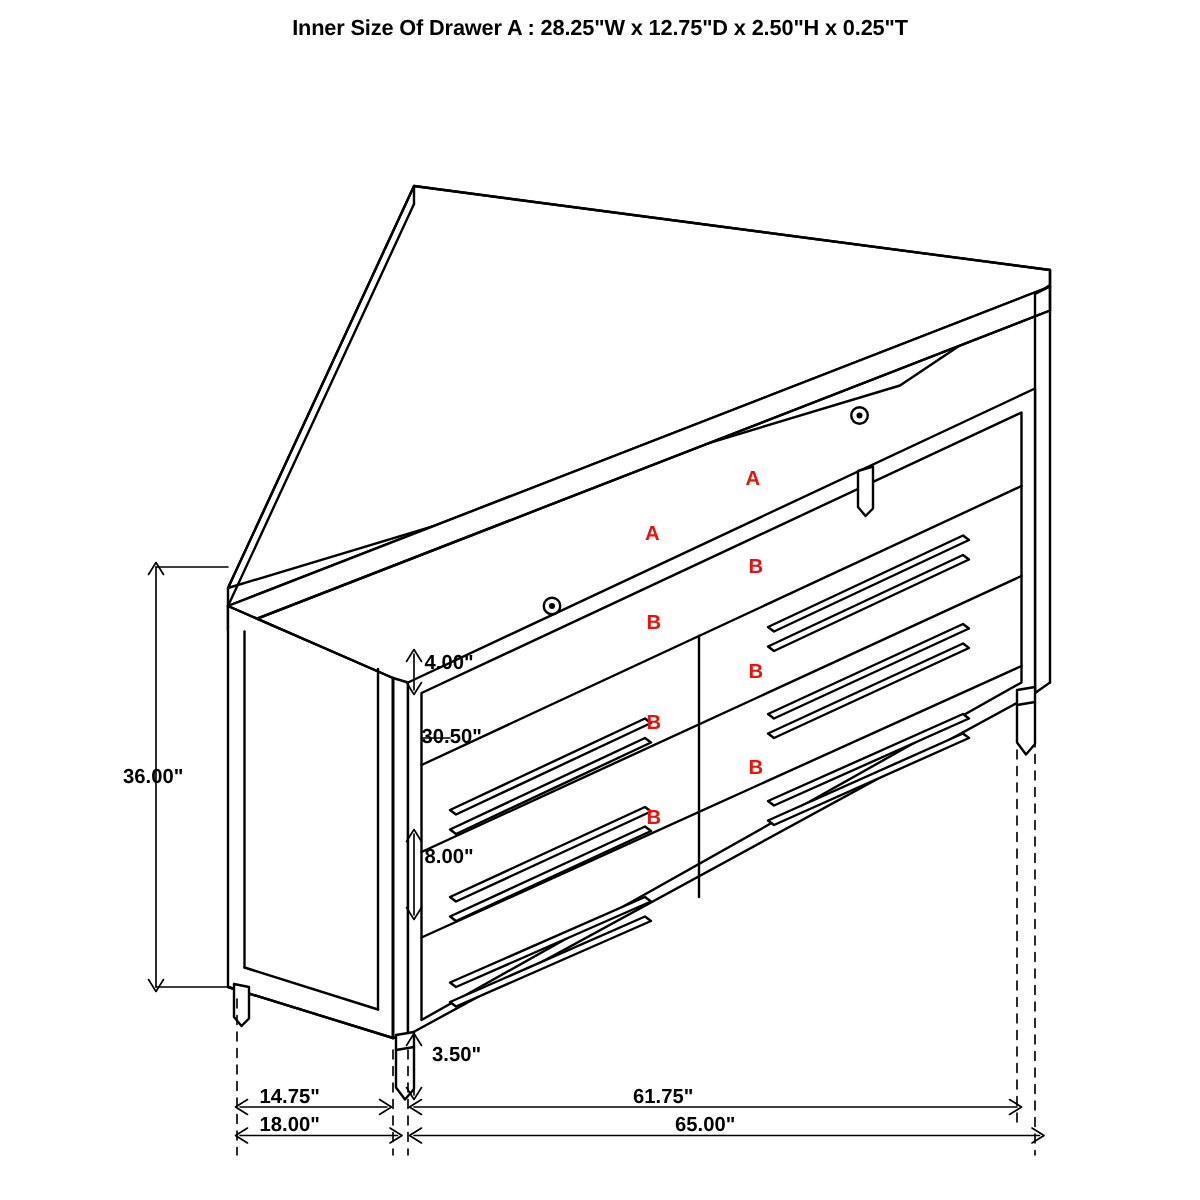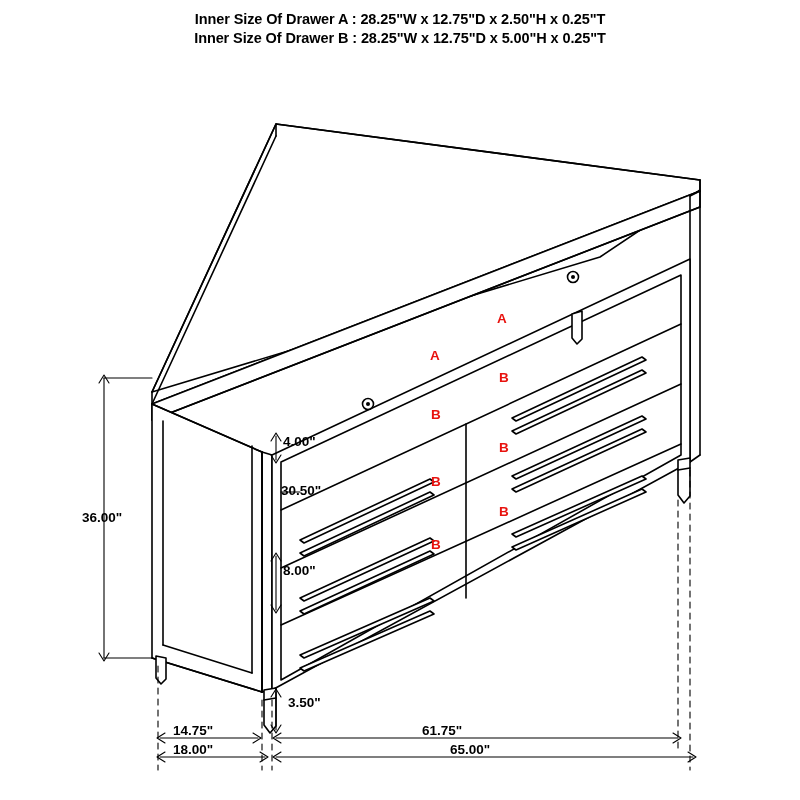--- a/index.html
+++ b/index.html
@@ -55,21 +55,20 @@
     white-space: nowrap;
   }
 </style>
 </head>
 <body>
 
 <div id="stage">
 
   <div class="header-block">
     <span class="header-line">Inner Size Of Drawer A : 28.25"W x 12.75"D x 2.50"H x 0.25"T</span>
-    <span class="header-line">Inner Size Of Drawer B : 28.25"W x 12.75"D x 5.00"H x 0.25"T</span>
   </div>
 
   <svg id="drawing" width="800" height="800" viewBox="0 0 800 800">
     <g fill="none" stroke="#000" stroke-width="1.6" stroke-linejoin="round" stroke-linecap="round">
 
       <path d="M152,392 L276,124 L700,180 L700,190 L600,257 L152,392 Z" fill="#fff"></path>
       <path d="M152,392 L276,124 L700,180" fill="none"></path>
       <path d="M700,180 L700,191"></path>
       <path d="M152,392 L152,404"></path>
       <path d="M152,404 L700,191"></path>

